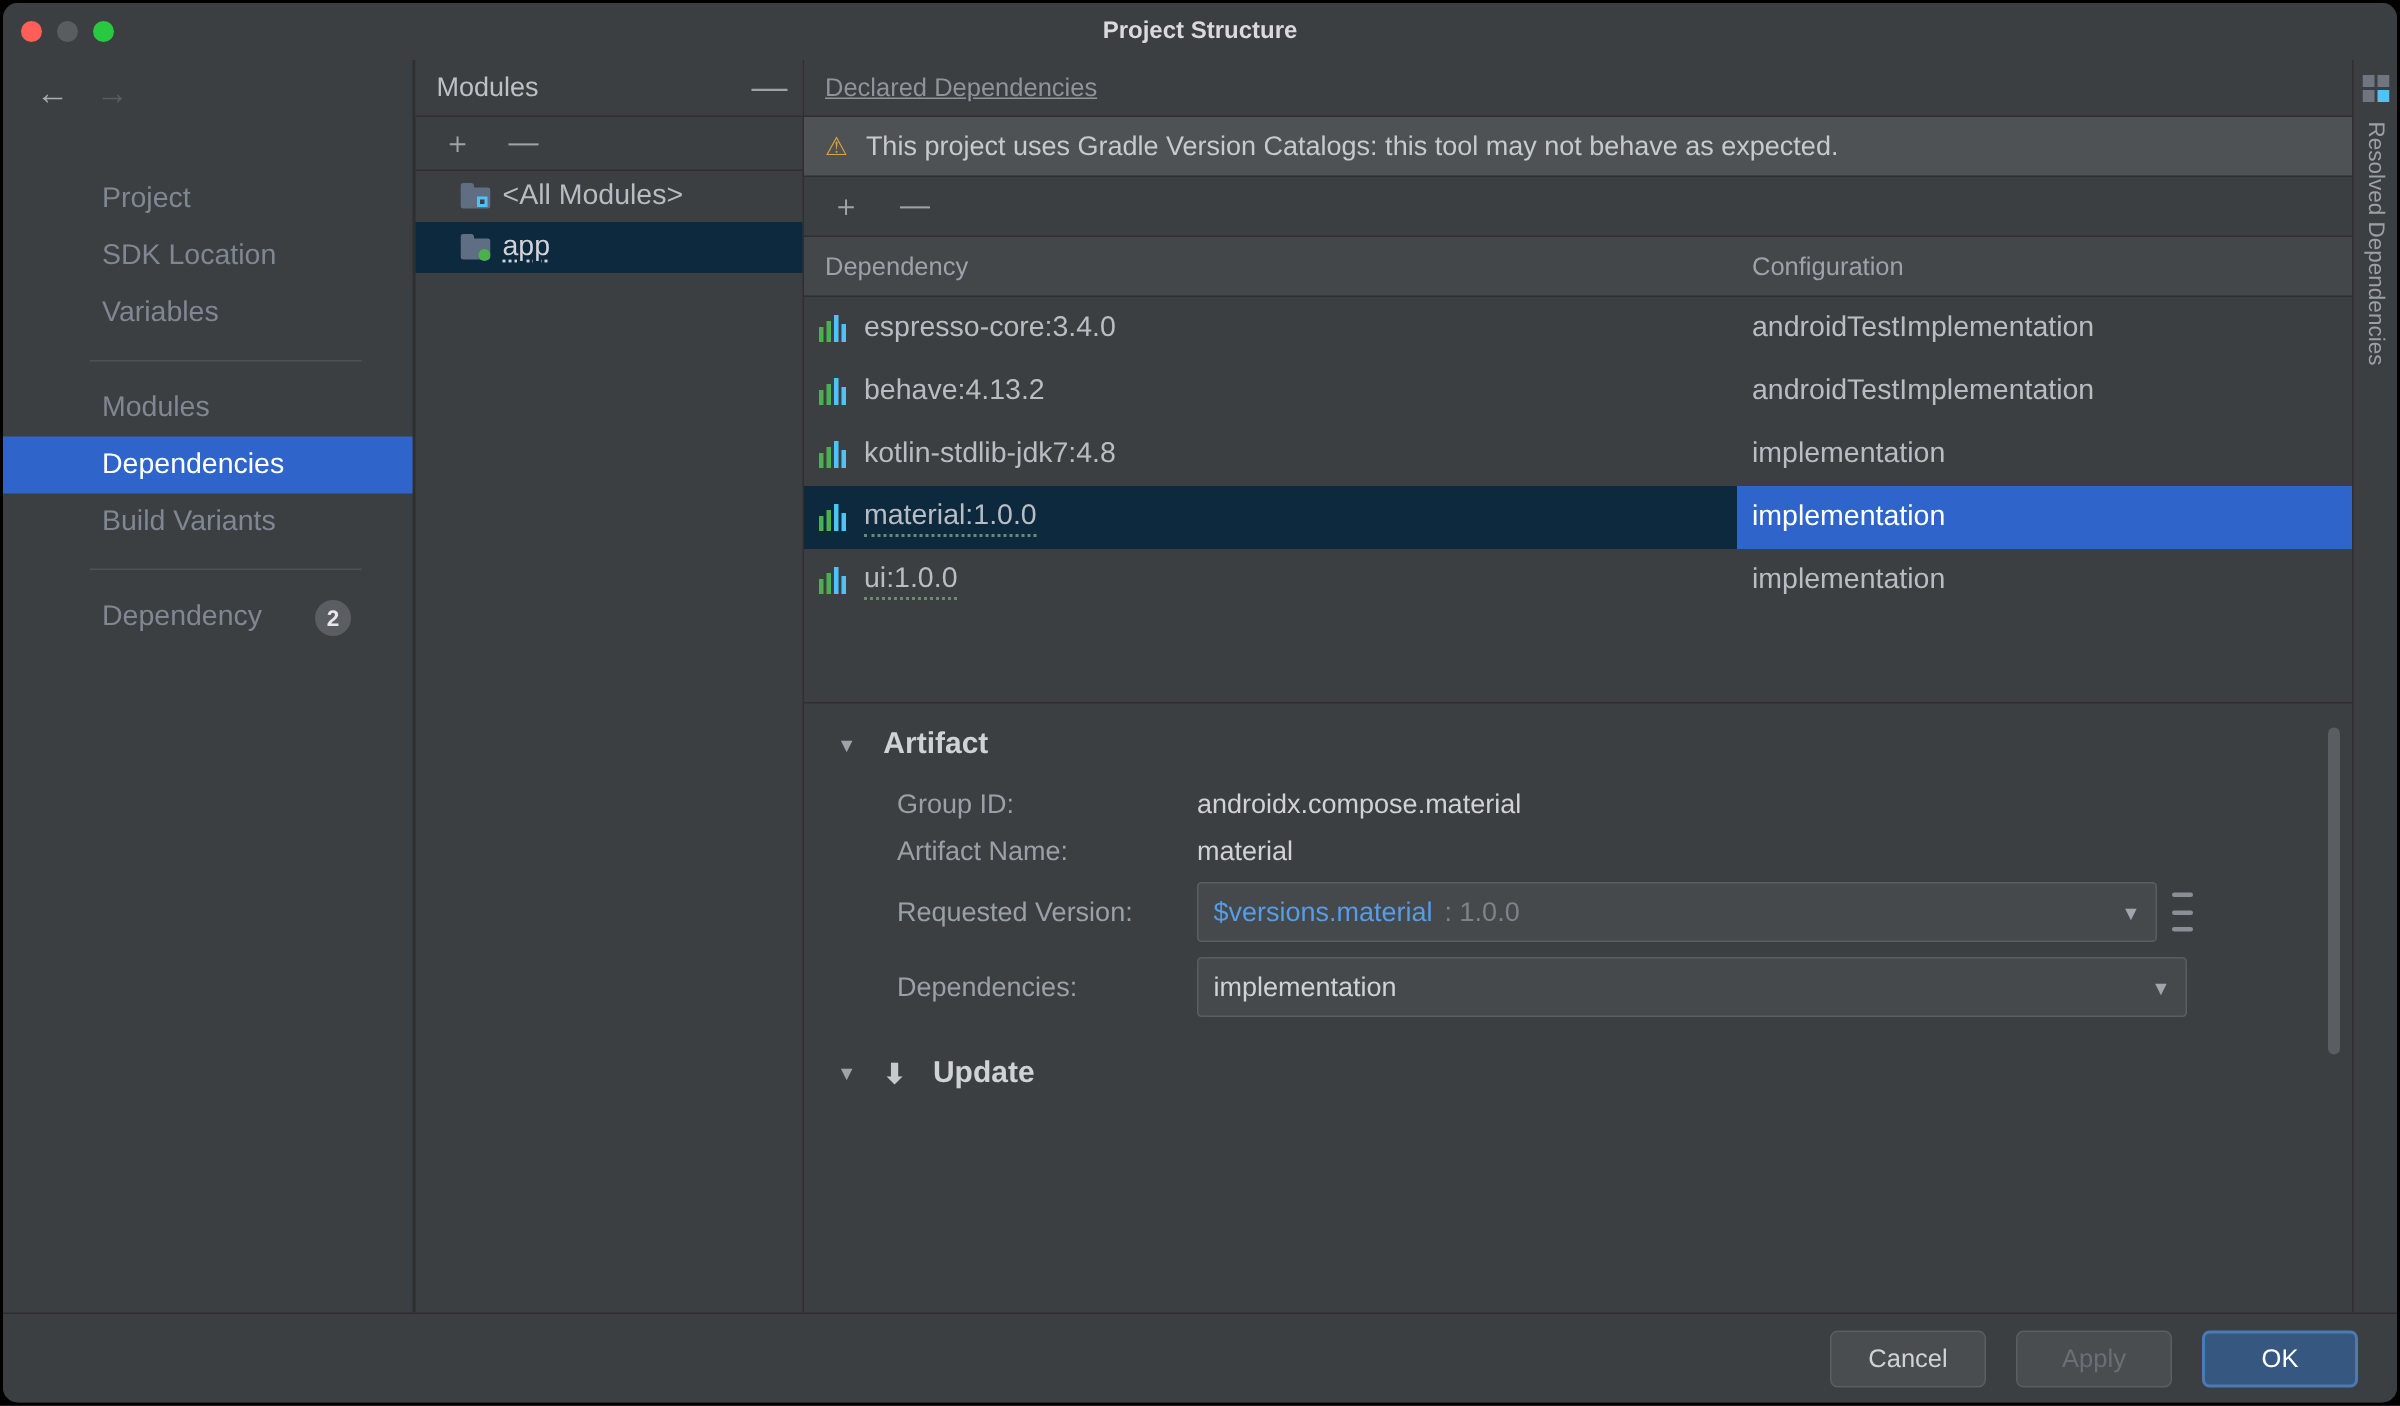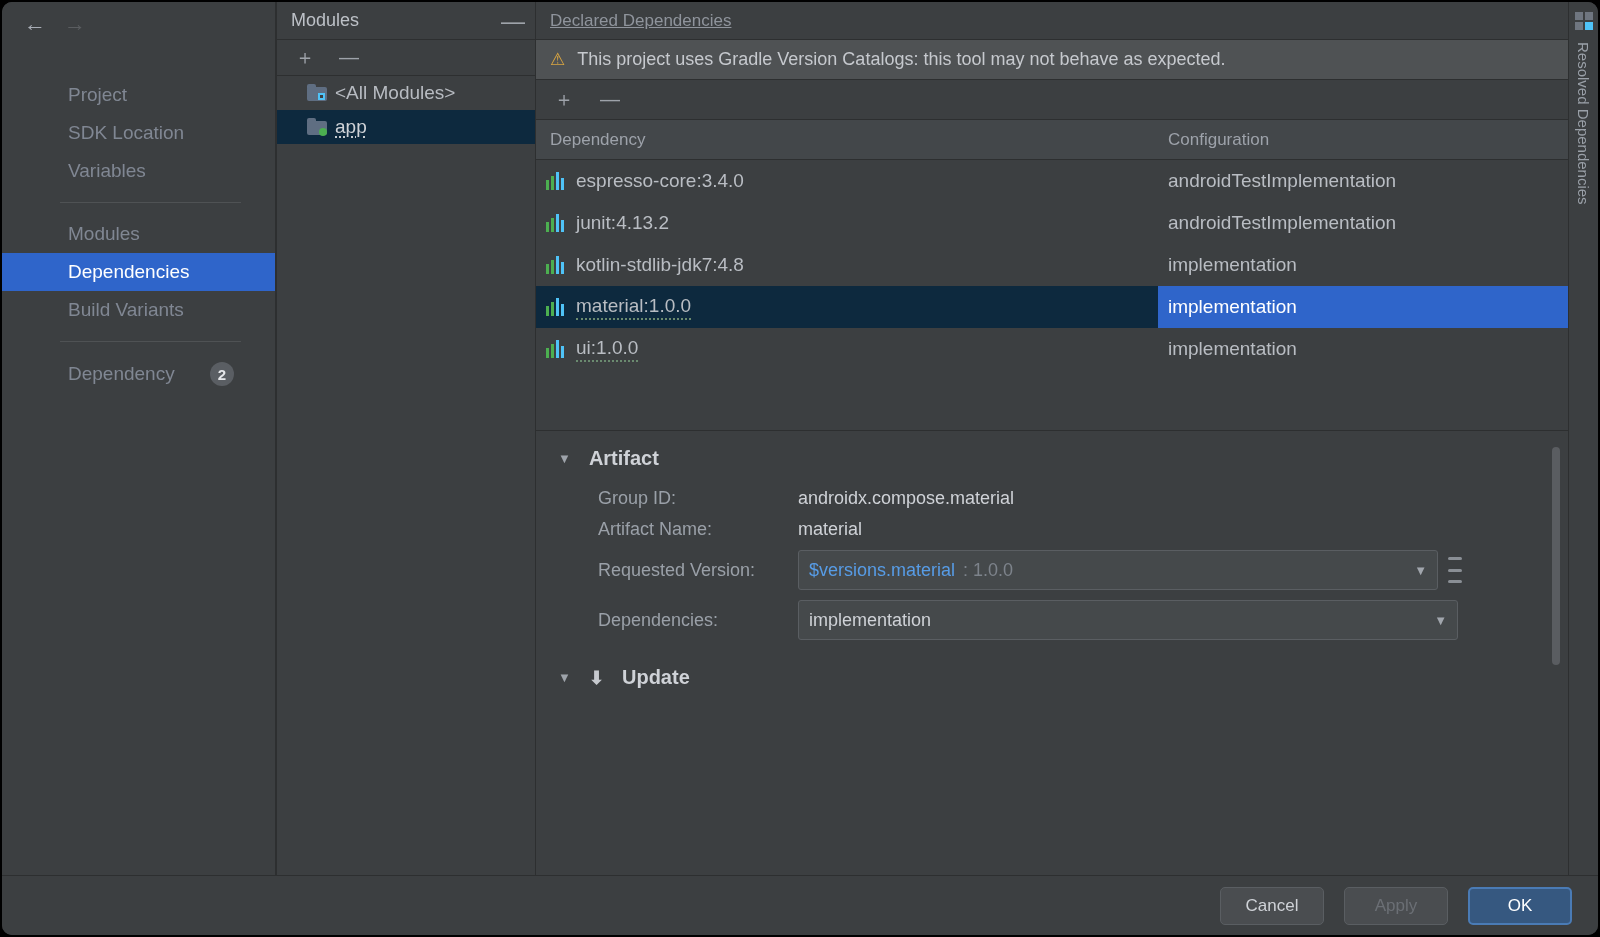--- a/index.html
+++ b/index.html
@@ -207,20 +207,28 @@
   }
   .btn.primary { background: #365880; color: #fff; border: 2px solid #4a7bb5; }
   .btn.disabled { color: #6b6f75; }
   .min-line { font-size: 24px; color: #9ea3aa; font-weight: 300;}
 </style>
 </head>
 <body>
 
 <div class="dialog">
 
+  <div class="titlebar">
+    <div class="traffic">
+      <div class="t-btn t-close"></div>
+      <div class="t-btn t-min"></div>
+      <div class="t-btn t-max"></div>
+    </div>
+    <div class="title">Project Structure</div>
+  </div>
 
   <div class="body">
 
     <div class="sidebar">
       <div class="nav-arrows">
         <span class="arrow">←</span>
         <span class="arrow disabled">→</span>
       </div>
       <div class="side-list">
         <div class="side-item">Project</div>
@@ -300,21 +308,21 @@
           <div class="conf-cell">androidTestImplementation</div>
         </div>
         <div class="dep-row">
           <div class="dep-cell">
             <span class="bars-icon">
                 <span class="b1"></span>
                 <span class="b2"></span>
                 <span class="b3"></span>
                 <span class="b4"></span>
               </span>
-            <span>junit:4.13.2</span>
+            <span>behave:4.13.2</span>
           </div>
           <div class="conf-cell">androidTestImplementation</div>
         </div>
         <div class="dep-row">
           <div class="dep-cell">
             <span class="bars-icon">
                 <span class="b1"></span>
                 <span class="b2"></span>
                 <span class="b3"></span>
                 <span class="b4"></span>

